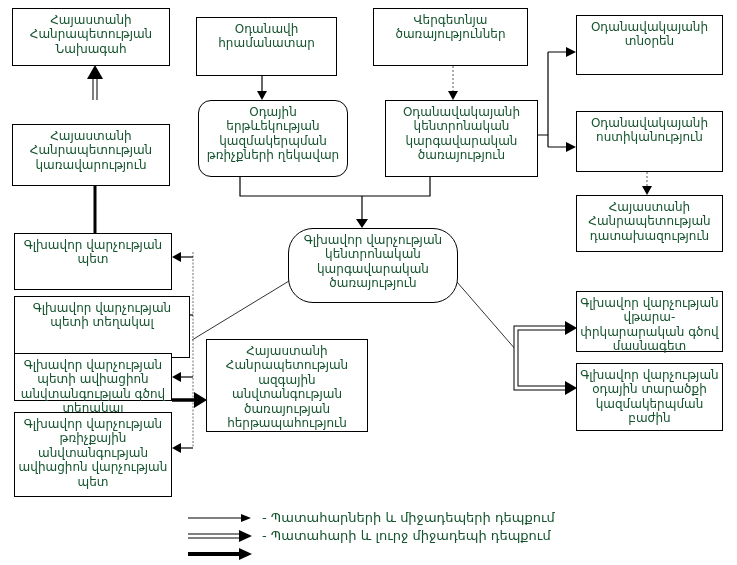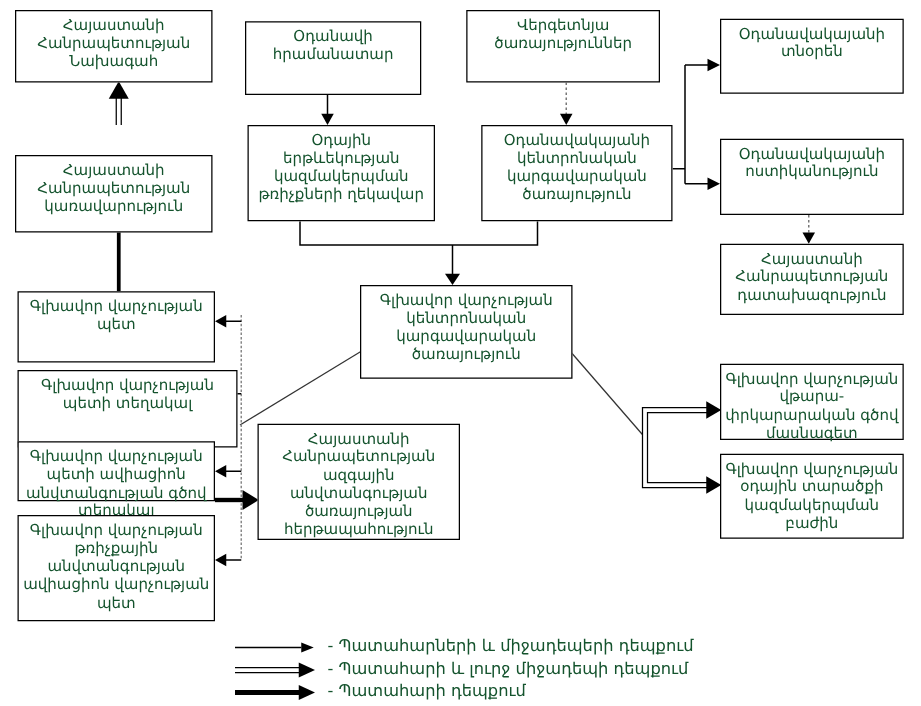--- a/index.html
+++ b/index.html
@@ -102,33 +102,33 @@
   </div>
 
   <div class="node" style="left:12px;top:100px;width:158px;height:62px;margin-top:24px;">
     <span>Հայաստանի Հանրապետության կառավարություն</span>
   </div>
 
   <div class="node" style="left:196px;top:17px;width:141px;height:59px;">
     <span>Օդանավի հրամանատար</span>
   </div>
 
-  <div class="node" style="left:198px;top:100px;width:150px;height:77px;">
+  <div class="node" style="left:198px;top:100px;width:150px;height:77px;border-radius:13px;">
     <span>Օդային երթևեկության կազմակերպման թռիչքների ղեկավար</span>
   </div>
 
   <div class="node" style="left:373px;top:8px;width:155px;height:58px;">
     <span>Վերգետնյա ծառայություններ</span>
   </div>
 
   <div class="node" style="left:385px;top:100px;width:153px;height:77px;">
     <span>Օդանավակայանի կենտրոնական կարգավարական ծառայություն</span>
   </div>
 
-  <div class="node" style="left:288px;top:228px;width:170px;height:75px;">
+  <div class="node" style="left:288px;top:228px;width:170px;height:75px;border-radius:25px;">
     <span>Գլխավոր վարչության կենտրոնական կարգավարական ծառայություն</span>
   </div>
 
   <div class="node" style="left:576px;top:15px;width:147px;height:60px;">
     <span>Օդանավակայանի տնօրեն</span>
   </div>
 
   <div class="node" style="left:576px;top:111px;width:147px;height:61px;">
     <span>Օդանավակայանի ոստիկանություն</span>
   </div>
@@ -179,17 +179,16 @@
         <line x1="2" y1="8" x2="54" y2="8" stroke="#fff" stroke-width="3"></line>
         <polygon points="66,8 53,2 53,14" fill="#000"></polygon>
       </svg>
       <span>- Պատահարի և լուրջ միջադեպի դեպքում</span>
     </div>
     <div class="legend-row">
       <svg width="70" height="16">
         <line x1="2" y1="8" x2="54" y2="8" stroke="#000" stroke-width="4"></line>
         <polygon points="66,8 53,2 53,14" fill="#000"></polygon>
       </svg>
-      <span>- Պատահարի դեպքում</span>
     </div>
   </div>
 
 </div>
 
 </body></html>

